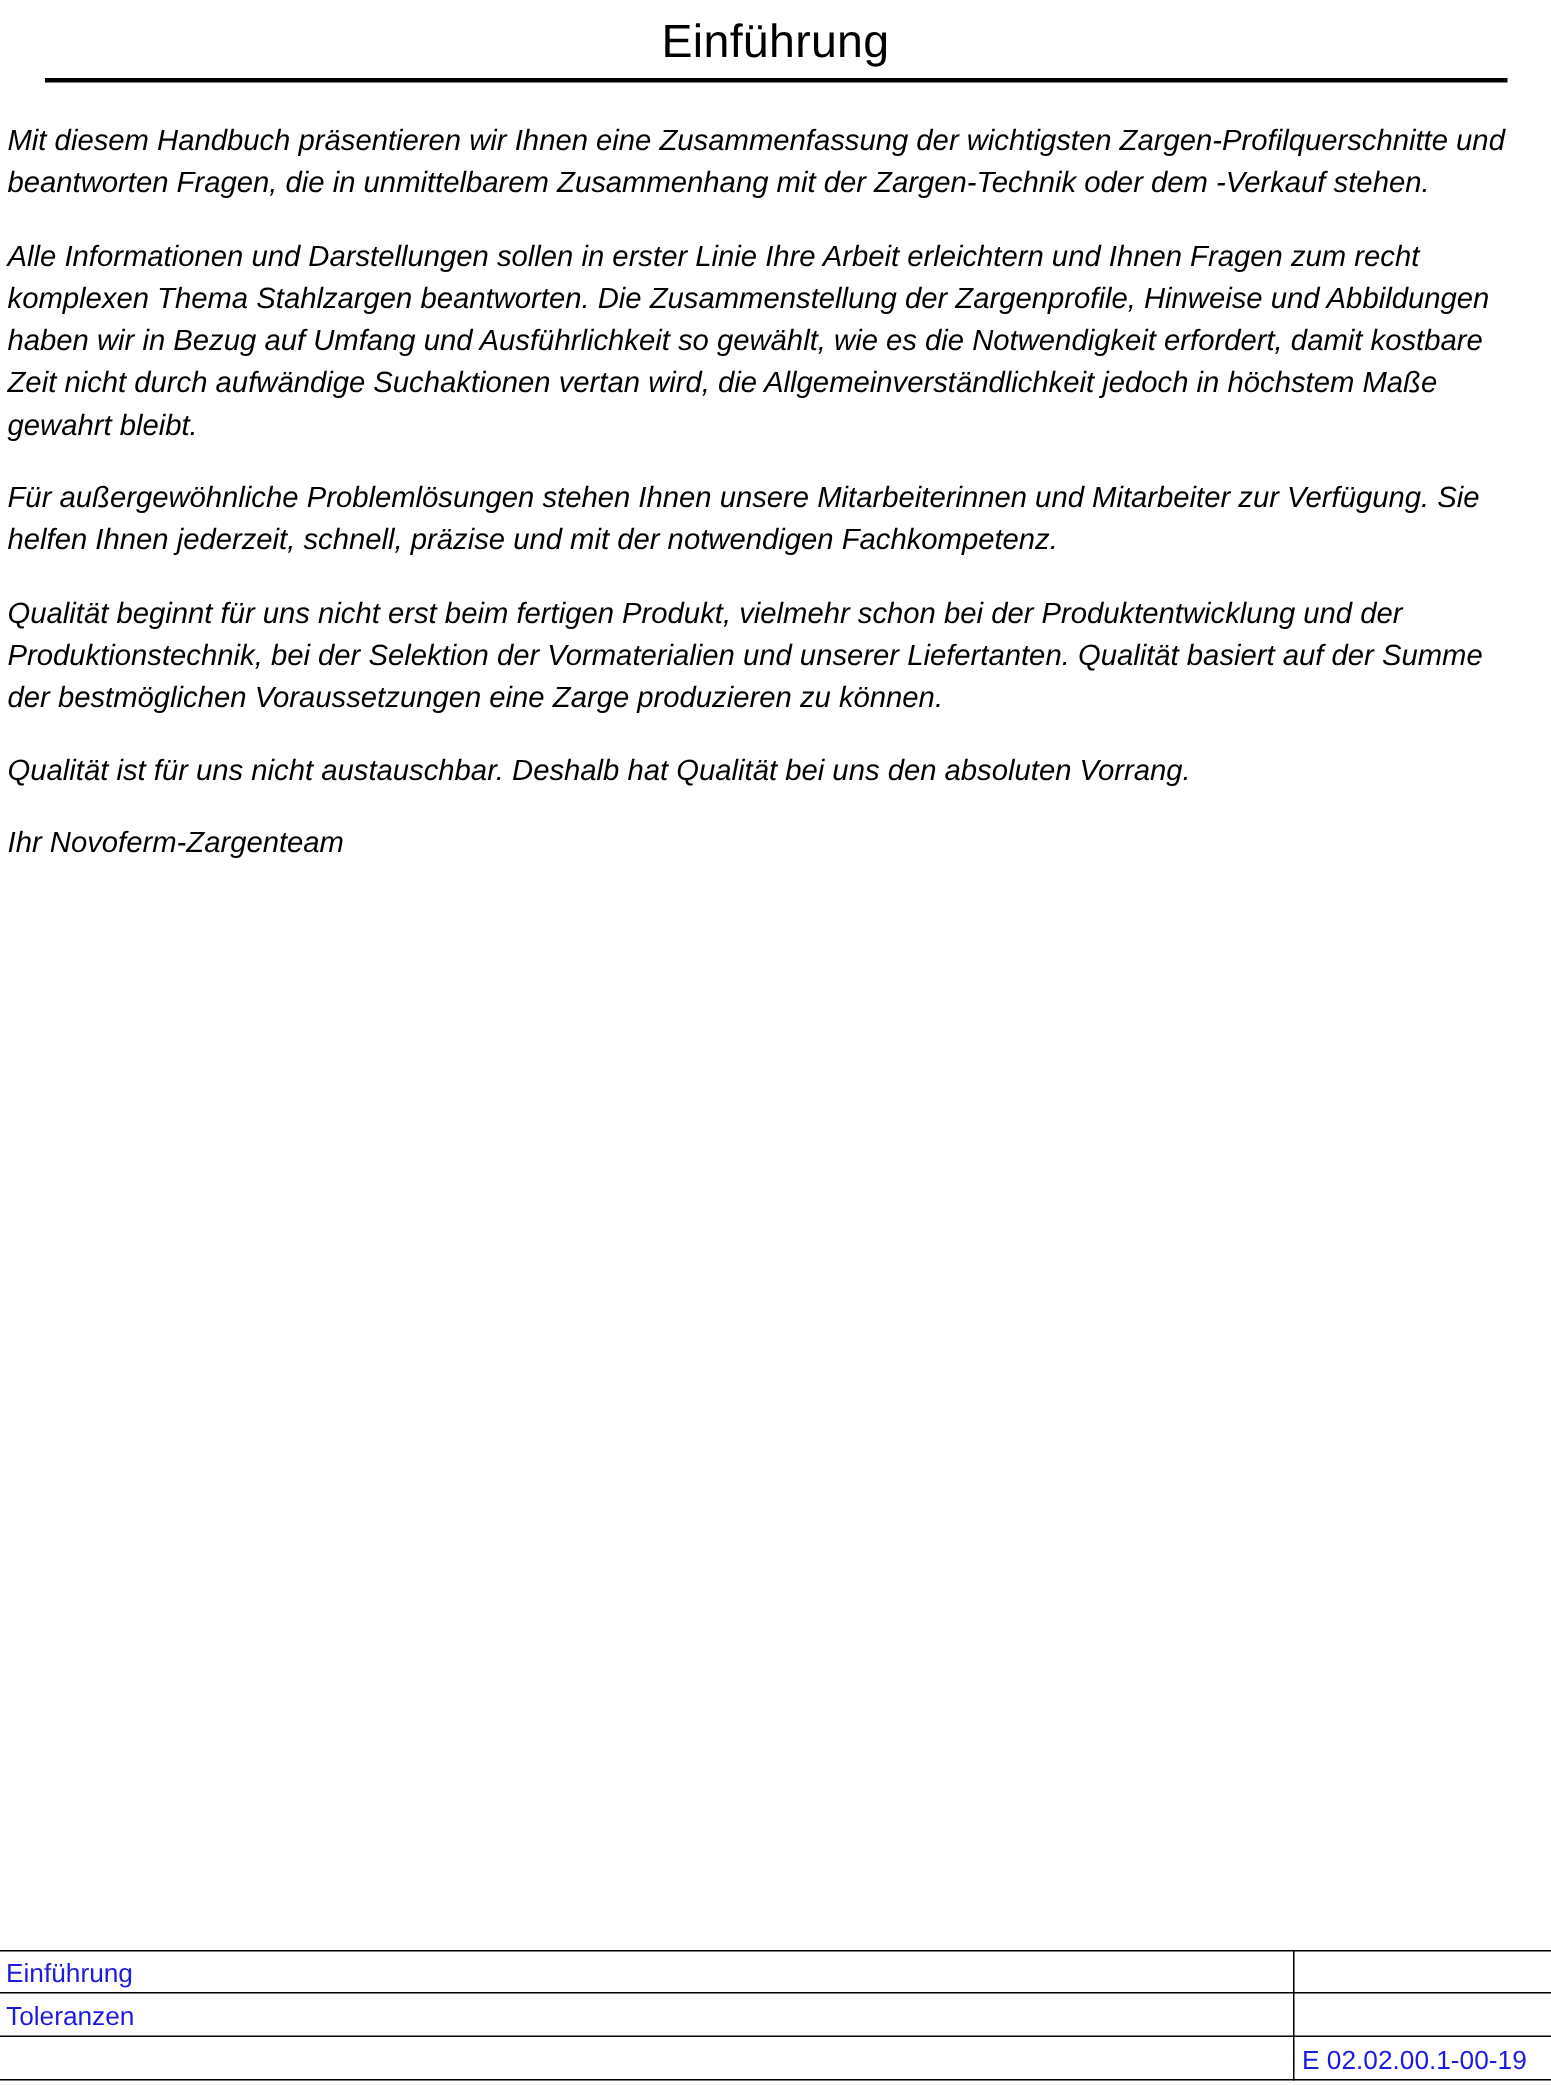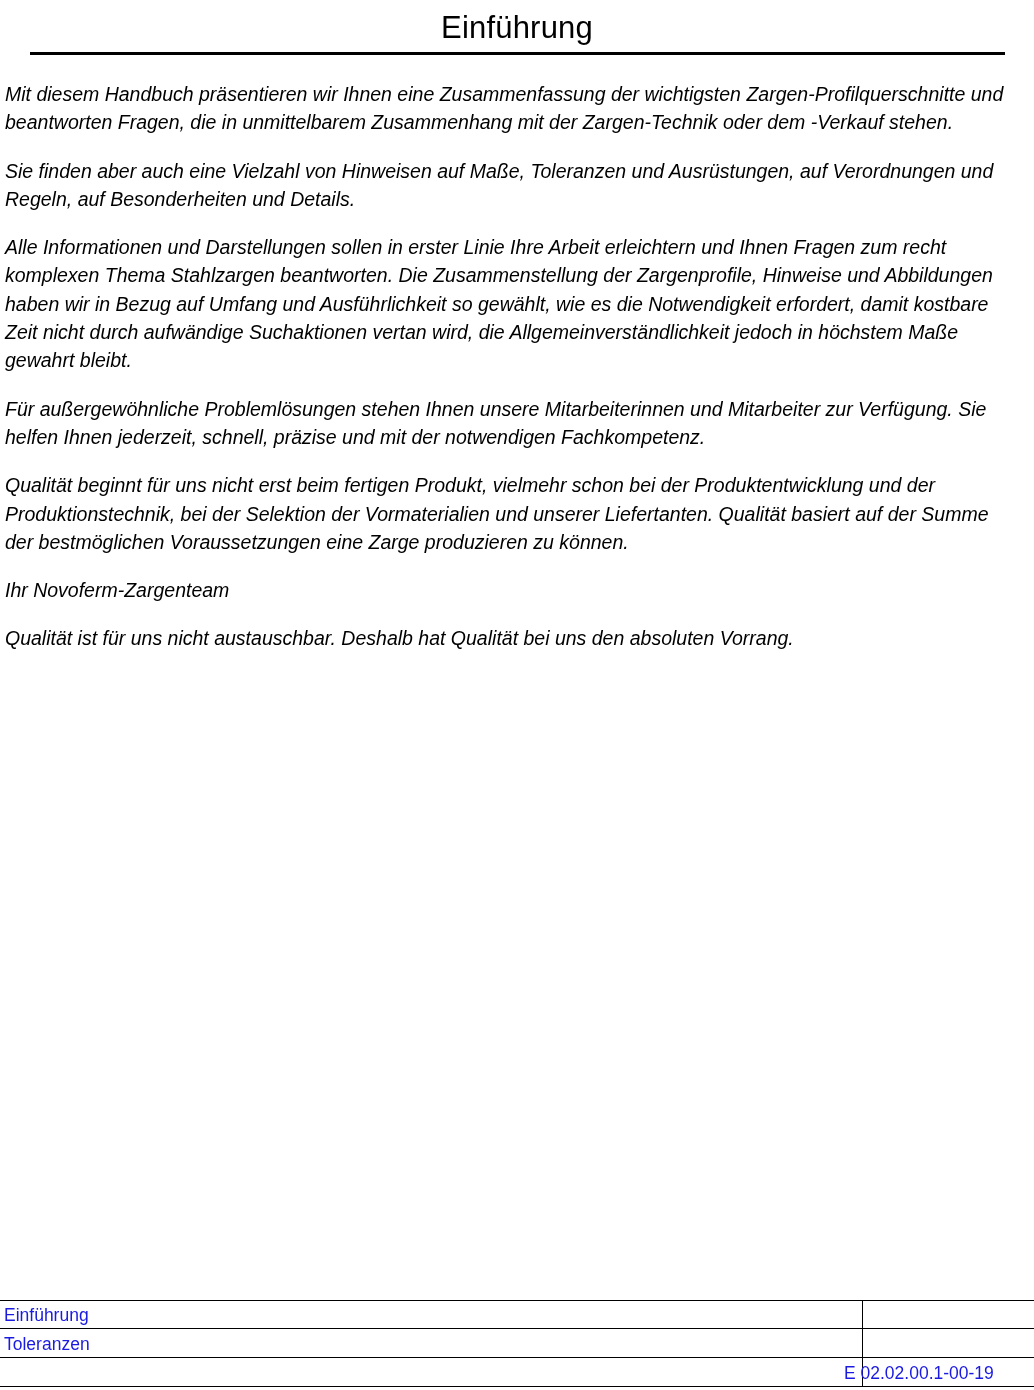--- a/index.html
+++ b/index.html
@@ -86,38 +86,37 @@
   .footer .hline.l4 { top: 86px; }
   .f-cell {
     position: absolute;
     font-size: 17.5px;
     color: #1a1ae0;
     line-height: 26px;
     white-space: nowrap;
   }
   .f-row1 { left: 4px; top: 2px; }
   .f-row2 { left: 4px; top: 31px; }
-  .f-doc  { left: 844px; top: 60px; }
+  .f-doc  { left: 868px; top: 60px; }
 </style>
 </head>
 <body>
 
 <div class="page">
 
   <div class="title">Einführung</div>
   <div class="title-rule"></div>
 
   <div class="body-text">
     <p>Mit diesem Handbuch präsentieren wir Ihnen eine Zusammenfassung der wichtigsten Zargen-Profilquerschnitte und beantworten Fragen, die in unmittelbarem Zusammenhang mit der Zargen-Technik oder dem -Verkauf stehen.</p>
-    <p>Sie finden aber auch eine Vielzahl von Hinweisen auf Maße, Toleranzen und Ausrüstungen, auf Verordnungen und Regeln, auf Besonderheiten und Details.</p>
     <p>Alle Informationen und Darstellungen sollen in erster Linie Ihre Arbeit erleichtern und Ihnen Fragen zum recht komplexen Thema Stahlzargen beantworten. Die Zusammenstellung der Zargenprofile, Hinweise und Abbildungen haben wir in Bezug auf Umfang und Ausführlichkeit so gewählt, wie es die Notwendigkeit erfordert, damit kostbare Zeit nicht durch aufwändige Suchaktionen vertan wird, die Allgemeinverständlichkeit jedoch in höchstem Maße gewahrt bleibt.</p>
     <p>Für außergewöhnliche Problemlösungen stehen Ihnen unsere Mitarbeiterinnen und Mitarbeiter zur Verfügung. Sie helfen Ihnen jederzeit, schnell, präzise und mit der notwendigen Fachkompetenz.</p>
     <p>Qualität beginnt für uns nicht erst beim fertigen Produkt, vielmehr schon bei der Produktentwicklung und der Produktionstechnik, bei der Selektion der Vormaterialien und unserer Liefertanten. Qualität basiert auf der Summe der bestmöglichen Voraussetzungen eine Zarge produzieren zu können.</p>
+    <p>Qualität ist für uns nicht austauschbar. Deshalb hat Qualität bei uns den absoluten Vorrang.</p>
     <p>Ihr Novoferm-Zargenteam</p>
-    <p>Qualität ist für uns nicht austauschbar. Deshalb hat Qualität bei uns den absoluten Vorrang.</p>
   </div>
 
   <div class="footer">
     <div class="hline l1"></div>
     <div class="hline l2"></div>
     <div class="hline l3"></div>
     <div class="hline l4"></div>
     <div class="vline"></div>
     <div class="f-cell f-row1">Einführung</div>
     <div class="f-cell f-row2">Toleranzen</div>

